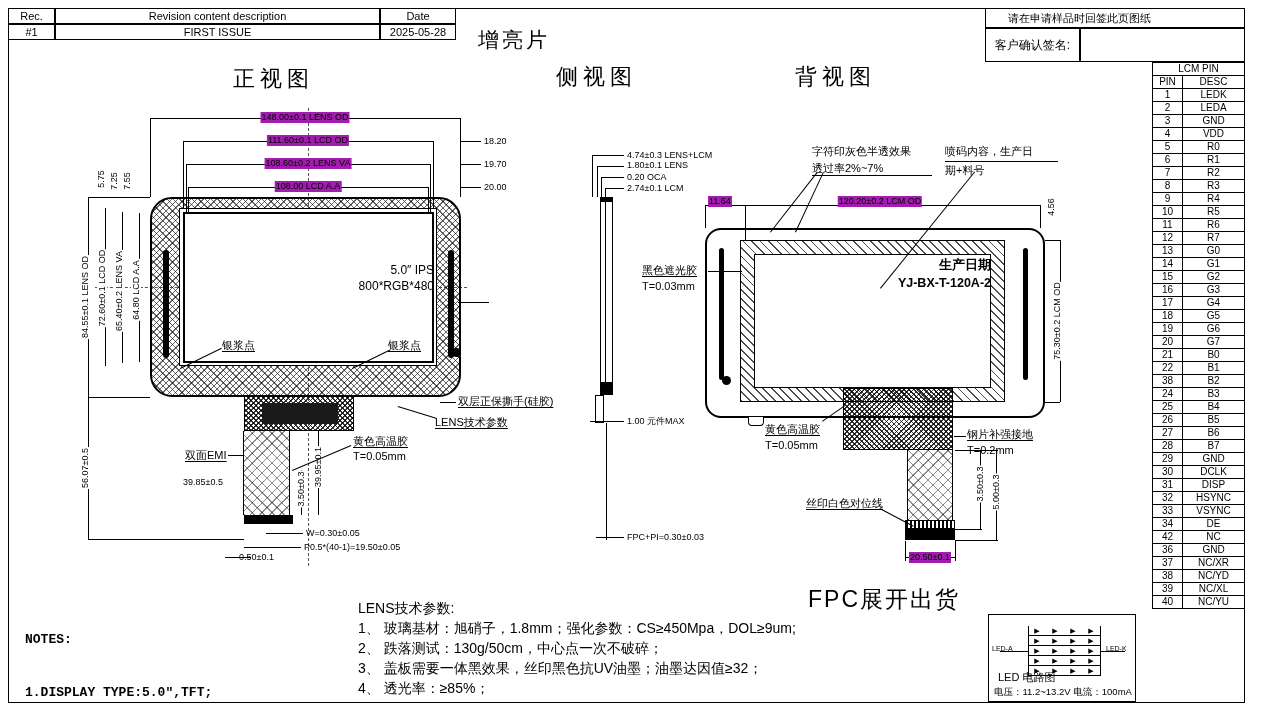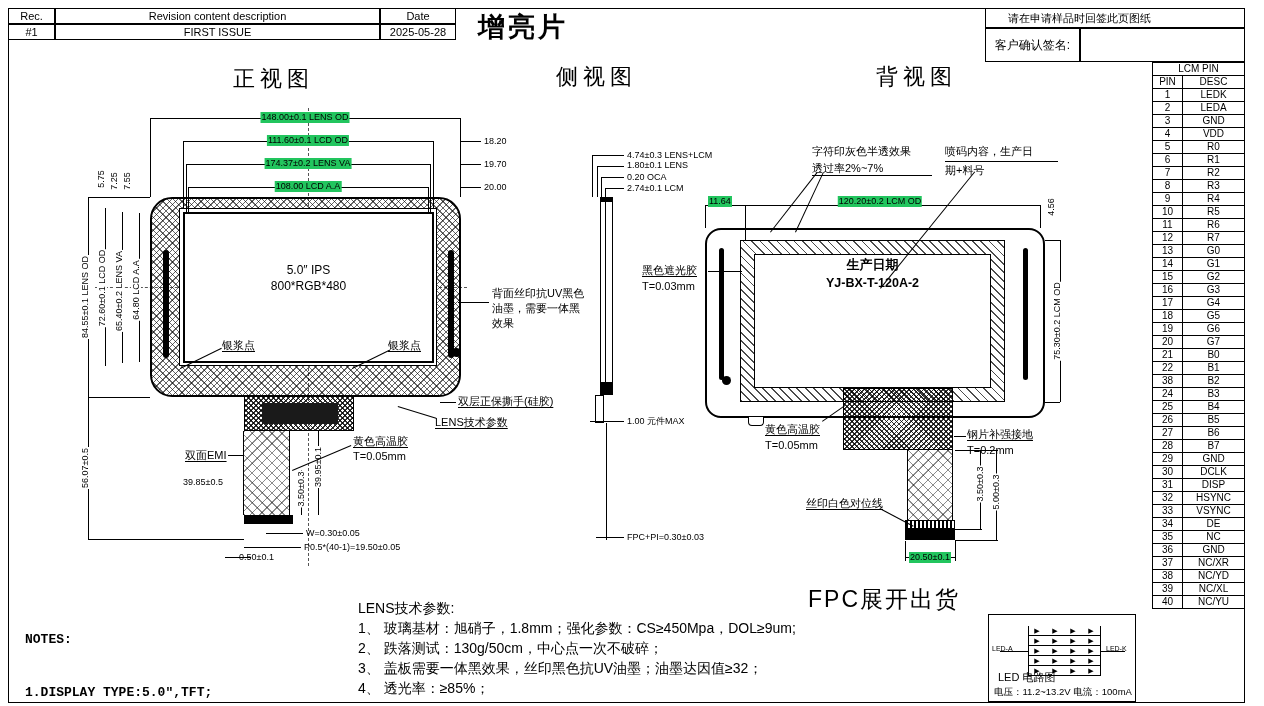--- a/index.html
+++ b/index.html
@@ -5,21 +5,21 @@
   *{box-sizing:border-box;margin:0;padding:0}
   html,body{background:#fff}
   .sheet{position:relative;width:1264px;height:706px;background:#fff;overflow:hidden;
          font-family:"Liberation Sans",sans-serif;color:#000}
   .abs{position:absolute}
   .hl{position:absolute;height:1px;background:#000}
   .vl{position:absolute;width:1px;background:#000}
   .ldr{position:absolute;height:1px;background:#000;transform-origin:0 0}
   .dashv{position:absolute;width:0;border-left:1px dashed #555}
   .dashh{position:absolute;height:0;border-top:1px dashed #555}
-  .dim{position:absolute;font-size:9px;line-height:11px;white-space:nowrap;background:#22c55e;padding:0 1px}
+  .dim{position:absolute;font-size:9px;line-height:11px;white-space:nowrap;background:#a21caf;padding:0 1px}
   .nobg{background:transparent}
   .dimc{transform:translateX(-50%)}
   .rot{position:absolute;font-size:9px;line-height:10px;white-space:nowrap;background:#fff;padding:0 1px;
        transform:translate(-50%,-50%) rotate(-90deg)}
   .lbl{position:absolute;font-size:11px;line-height:14px;white-space:nowrap}
   .u{text-decoration:underline;text-underline-offset:2px}
   .cell{position:absolute;border:1px solid #000;font-size:11px;display:flex;align-items:center;justify-content:center;background:#fff}
   .vtitle{position:absolute;font-size:22px;letter-spacing:5px;font-weight:500;white-space:nowrap}
   .xhatch{background-image:repeating-linear-gradient(45deg,rgba(0,0,0,.6) 0 1px,transparent 1px 4.5px),
           repeating-linear-gradient(135deg,rgba(0,0,0,.6) 0 1px,transparent 1px 4.5px)}
@@ -29,37 +29,37 @@
   .densex{background-image:repeating-linear-gradient(45deg,rgba(0,0,0,.8) 0 1.2px,transparent 1.2px 3.5px),
           repeating-linear-gradient(135deg,rgba(0,0,0,.8) 0 1.2px,transparent 1.2px 3.5px)}
   .pintable{position:absolute;left:1152px;top:62px;width:93px;border-collapse:collapse;
             font-size:10px;line-height:12px;text-align:center;background:#fff}
   .pintable td{border:1px solid #000;padding:0;height:12px}
   .pintable td:first-child{width:30px}
   .notes{position:absolute;left:25px;top:596px;font-family:"Liberation Mono",monospace;
          font-weight:bold;font-size:13px;line-height:17.5px;white-space:pre}
   .lens{position:absolute;left:358px;top:598px;font-size:14px;line-height:20px;white-space:nowrap}
   .ledrow{height:10px;border-bottom:1px solid #000;display:flex;justify-content:space-around;align-items:center;font-size:7px;line-height:8px}
-  .ctr{text-align:center}
+  .ctr{text-align:right}
 </style>
 </head>
 <body>
 
 <div class="sheet">
 
   <div class="abs" style="left:8px;top:8px;width:1237px;height:695px;border:1px solid #000"></div>
 
   <div class="cell" style="left:8px;top:8px;width:47px;height:16px">Rec.</div>
   <div class="cell" style="left:55px;top:8px;width:325px;height:16px">Revision content description</div>
   <div class="cell" style="left:380px;top:8px;width:76px;height:16px">Date</div>
   <div class="cell" style="left:8px;top:24px;width:47px;height:16px">#1</div>
   <div class="cell" style="left:55px;top:24px;width:325px;height:16px">FIRST ISSUE</div>
   <div class="cell" style="left:380px;top:24px;width:76px;height:16px">2025-05-28</div>
 
-  <div class="abs" style="left:478px;top:9px;font-size:27px;font-weight:bold;letter-spacing:3px">增亮片</div>
+  <div class="abs" style="left:478px;top:26px;font-size:21px;font-weight:normal;letter-spacing:3px">增亮片</div>
 
   <div class="cell" style="left:985px;top:8px;width:260px;height:20px;justify-content:flex-start;padding-left:22px">请在申请样品时回签此页图纸</div>
   <div class="cell" style="left:985px;top:28px;width:95px;height:34px;font-size:12px">客户确认签名:</div>
   <div class="cell" style="left:1080px;top:28px;width:165px;height:34px"></div>
 
   <table class="pintable">
     <tbody>
       <tr>
           <td colspan="2">LCM PIN</td>
         </tr>
@@ -197,21 +197,21 @@
         </tr>
         <tr>
           <td>33</td>
           <td>VSYNC</td>
         </tr>
         <tr>
           <td>34</td>
           <td>DE</td>
         </tr>
         <tr>
-          <td>35</td>
+          <td>42</td>
           <td>NC</td>
         </tr>
         <tr>
           <td>36</td>
           <td>GND</td>
         </tr>
         <tr>
           <td>37</td>
           <td>NC/XR</td>
         </tr>
@@ -225,21 +225,21 @@
         </tr>
         <tr>
           <td>40</td>
           <td>NC/YU</td>
         </tr>
       </tbody>
   </table>
 
   <div class="vtitle" style="left:233px;top:64px">正视图</div>
   <div class="vtitle" style="left:556px;top:62px">侧视图</div>
-  <div class="vtitle" style="left:876px;top:62px">背视图</div>
+  <div class="vtitle" style="left:795px;top:62px">背视图</div>
 
   <div class="dashv" style="left:308px;top:108px;height:458px"></div>
   <div class="dashh" style="left:95px;top:287px;width:372px"></div>
 
   <div class="abs xhatch" style="left:150px;top:197px;width:311px;height:200px;border:2px solid #000;border-radius:22px"></div>
   <div class="abs" style="left:179px;top:208px;width:258px;height:158px;border:1px solid #000;background:#fff"></div>
   <div class="abs" style="left:183px;top:212px;width:251px;height:151px;border:2px solid #000;background:#fff"></div>
   <div class="abs" style="left:163px;top:250px;width:6px;height:108px;background:#000;border-radius:3px"></div>
   <div class="abs" style="left:448px;top:250px;width:6px;height:108px;background:#000;border-radius:3px"></div>
   <div class="abs" style="left:452px;top:348px;width:9px;height:9px;background:#000;border-radius:50%"></div>
@@ -260,21 +260,21 @@
   <div class="dim dimc" style="left:305px;top:112px">148.00±0.1 LENS OD</div>
 
   <div class="hl" style="left:183px;top:141px;width:250px"></div>
   <div class="vl" style="left:183px;top:141px;height:67px"></div>
   <div class="vl" style="left:433px;top:141px;height:67px"></div>
   <div class="dim dimc" style="left:308px;top:135px">111.60±0.1 LCD OD</div>
 
   <div class="hl" style="left:186px;top:164px;width:244px"></div>
   <div class="vl" style="left:186px;top:164px;height:48px"></div>
   <div class="vl" style="left:430px;top:164px;height:48px"></div>
-  <div class="dim dimc" style="left:308px;top:158px">174.37±0.2 LENS VA</div>
+  <div class="dim dimc" style="left:308px;top:158px">108.60±0.2 LENS VA</div>
 
   <div class="hl" style="left:188px;top:187px;width:240px"></div>
   <div class="vl" style="left:188px;top:187px;height:25px"></div>
   <div class="vl" style="left:428px;top:187px;height:25px"></div>
   <div class="dim dimc" style="left:308px;top:181px">108.00 LCD A.A</div>
 
   <div class="hl" style="left:460px;top:141px;width:21px"></div>
   <div class="hl" style="left:460px;top:164px;width:21px"></div>
   <div class="hl" style="left:460px;top:187px;width:21px"></div>
   <div class="dim nobg" style="left:483px;top:136px">18.20</div>
@@ -312,25 +312,20 @@
   <div class="dim nobg" style="left:303px;top:542px">P0.5*(40-1)=19.50±0.05</div>
   <div class="hl" style="left:225px;top:557px;width:26px"></div>
   <div class="dim nobg" style="left:238px;top:552px">0.50±0.1</div>
 
   <div class="ldr" style="left:180px;top:368px;width:46px;transform:rotate(-26deg)"></div>
   <div class="lbl u" style="left:222px;top:338px">银浆点</div>
   <div class="ldr" style="left:352px;top:368px;width:42px;transform:rotate(-26deg)"></div>
   <div class="lbl u" style="left:388px;top:338px">银浆点</div>
 
   <div class="hl" style="left:458px;top:302px;width:31px"></div>
-  <div class="abs" style="left:492px;top:286px;font-size:11px;line-height:15px">
-    <span style="display:block">背面丝印抗UV黑色</span>
-    <span style="display:block">油墨，需要一体黑</span>
-    <span style="display:block">效果</span>
-  </div>
 
   <div class="hl" style="left:440px;top:402px;width:16px"></div>
   <div class="lbl u" style="left:458px;top:394px">双层正保撕手(硅胶)</div>
   <div class="ldr" style="left:398px;top:406px;width:40px;transform:rotate(17deg)"></div>
   <div class="lbl u" style="left:435px;top:415px">LENS技术参数</div>
   <div class="ldr" style="left:292px;top:470px;width:64px;transform:rotate(-23deg)"></div>
   <div class="lbl u" style="left:353px;top:434px">黄色高温胶</div>
   <div class="lbl" style="left:353px;top:449px">T=0.05mm</div>
 
   <div class="abs" style="left:600px;top:197px;width:13px;height:198px;border:1px solid #000;background:#fff"></div>

